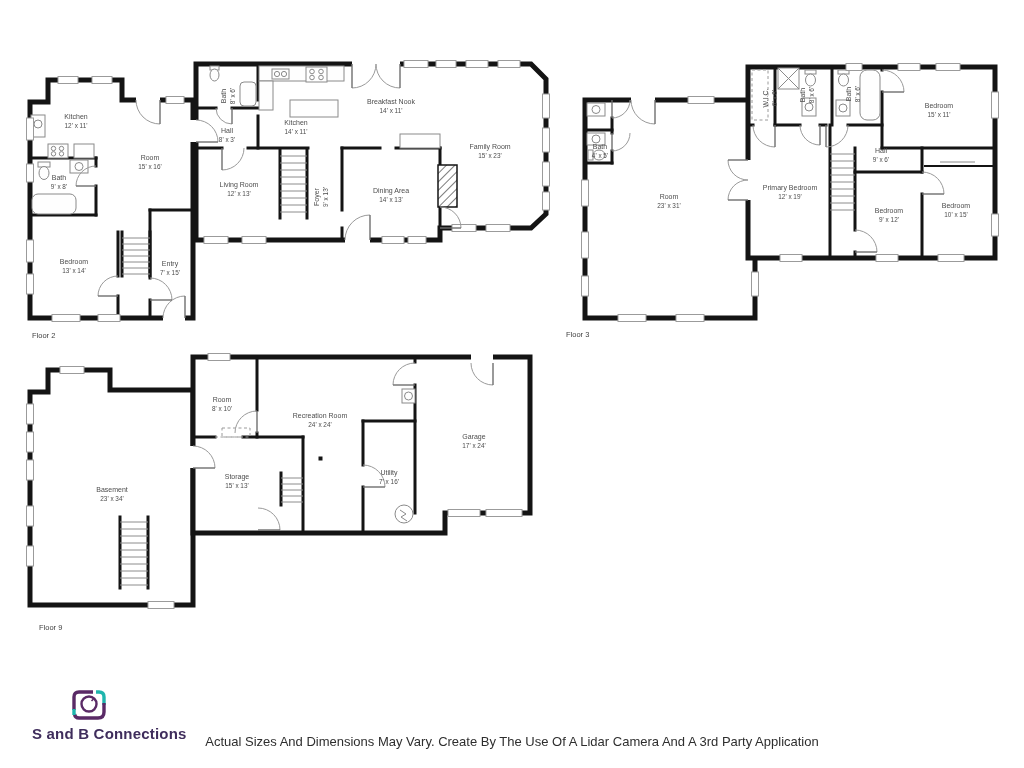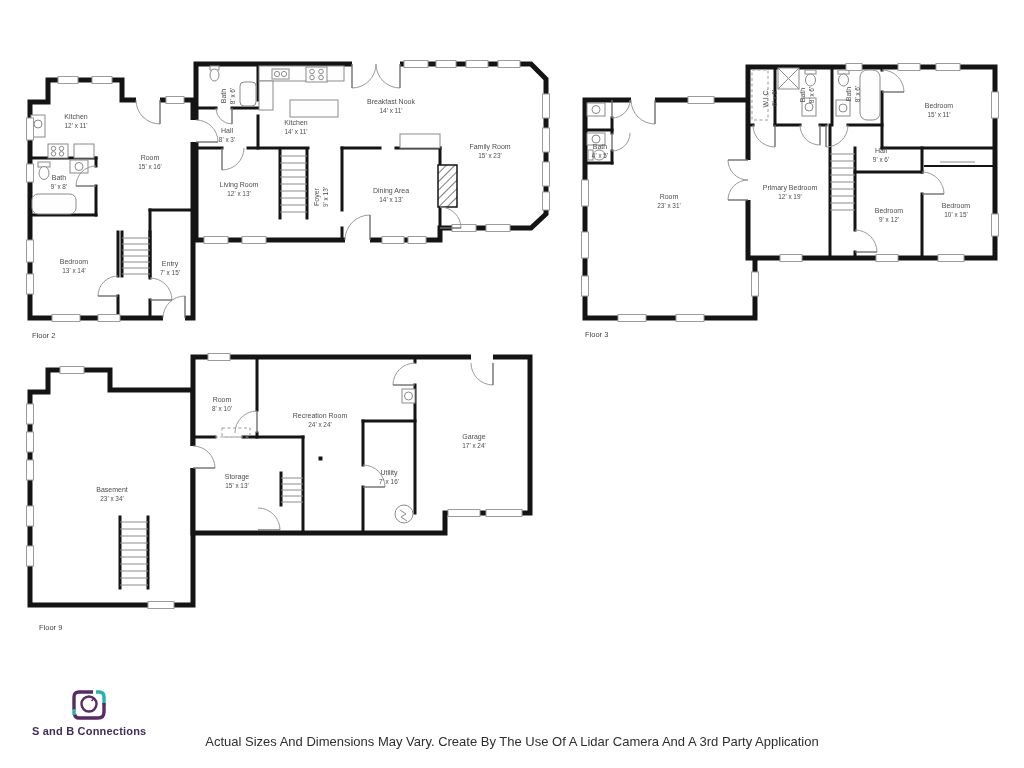--- a/index.html
+++ b/index.html
@@ -20,21 +20,21 @@
   .dash{fill:none;stroke:#9a9a9a;stroke-width:1;stroke-dasharray:3,2.5;}
   .hatchbox{stroke:#141414;stroke-width:1.5;}
   
   .room-label{position:absolute;transform:translate(-50%,-50%);text-align:center;
               color:#4d4d4d;white-space:nowrap;z-index:5;}
   .room-label .nm{display:block;font-size:7px;line-height:10px;}
   .room-label .dm{display:block;font-size:6.4px;line-height:8px;}
   .room-label.rot{transform:translate(-50%,-50%) rotate(-90deg);}
   .floor-tag{position:absolute;font-size:7.5px;color:#3f3f3f;z-index:5;}
   
-  .brand{position:absolute;left:32px;top:725px;font-size:11px;font-weight:bold;
+  .brand{position:absolute;left:32px;top:725px;font-size:15px;font-weight:bold;
          color:#3f2d5c;letter-spacing:.2px;text-align:center;}
   .logo{position:absolute;left:66px;top:684px;}
   .disclaimer{position:absolute;left:0;right:0;top:734px;text-align:center;
               font-size:13px;color:#2e2e2e;}
 </style>
 </head>
 <body>
 
 <div class="page">
 
@@ -407,21 +407,21 @@
   <div class="room-label" style="left:389px;top:477px">
     <span class="nm">Utility</span>
     <span class="dm">7' x 16'</span>
   </div>
   <div class="room-label" style="left:474px;top:441px">
     <span class="nm">Garage</span>
     <span class="dm">17' x 24'</span>
   </div>
 
   <div class="floor-tag" style="left:32px;top:331px">Floor 2</div>
-  <div class="floor-tag" style="left:585px;top:330px">Floor 3</div>
+  <div class="floor-tag" style="left:566px;top:330px">Floor 3</div>
   <div class="floor-tag" style="left:39px;top:623px">Floor 9</div>
 
   <svg class="logo" width="46" height="40" viewBox="0 0 46 40">
     <path d="M8,26 V13 Q8,8 13,8 H27" fill="none" stroke="#5a2a66" stroke-width="3.4"></path>
     <path d="M30,8 H33 Q38,8 38,13 V21" fill="none" stroke="#1fb5ad" stroke-width="3.4"></path>
     <path d="M38,19 V28 Q38,34 32,34 H13 Q9,34 8.5,30" fill="none" stroke="#5a2a66" stroke-width="3.4"></path>
     <path d="M8,31 V25" fill="none" stroke="#1fb5ad" stroke-width="3.4"></path>
     <circle cx="23" cy="20" r="7.5" fill="none" stroke="#5a2a66" stroke-width="2.4"></circle>
     <line x1="25.5" y1="17" x2="27.5" y2="15" stroke="#5a2a66" stroke-width="1.6"></line>
   </svg>

